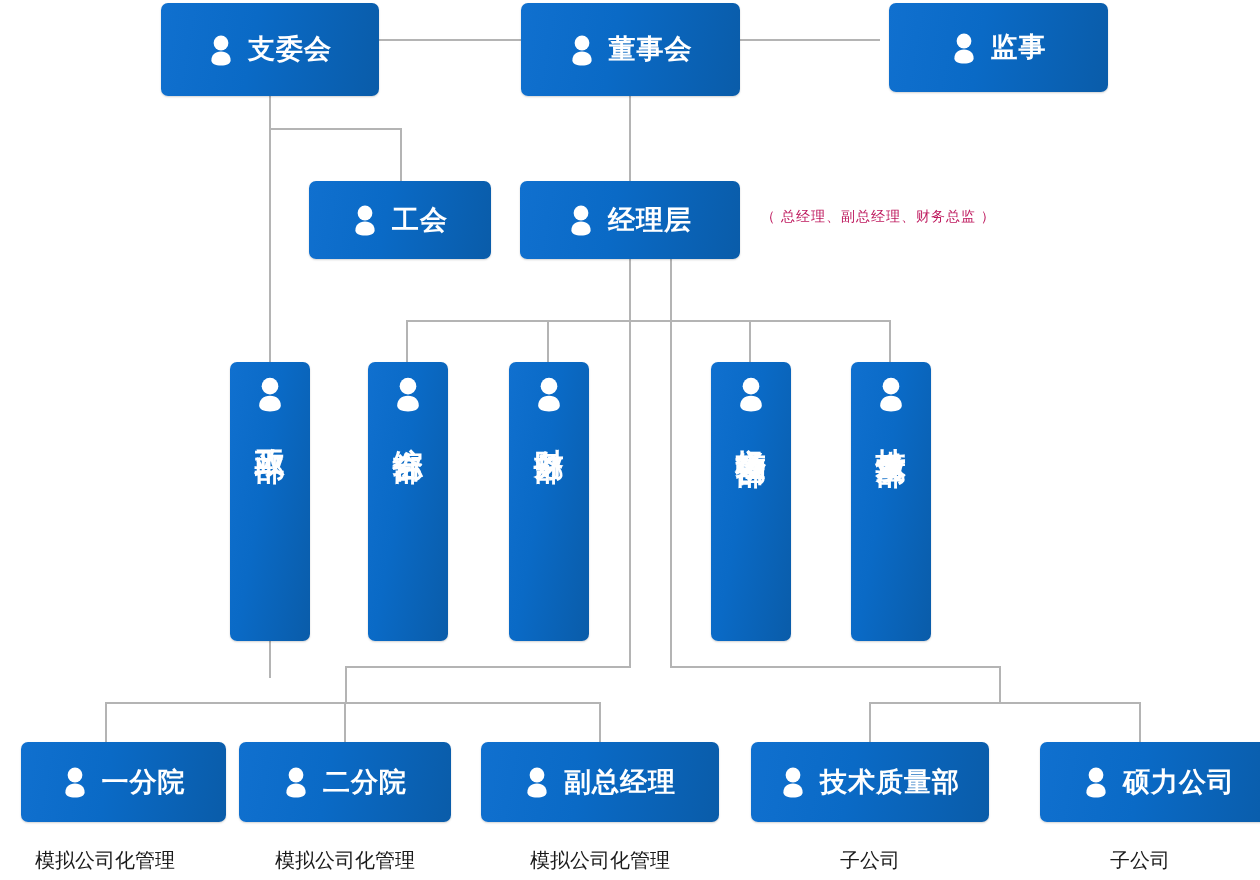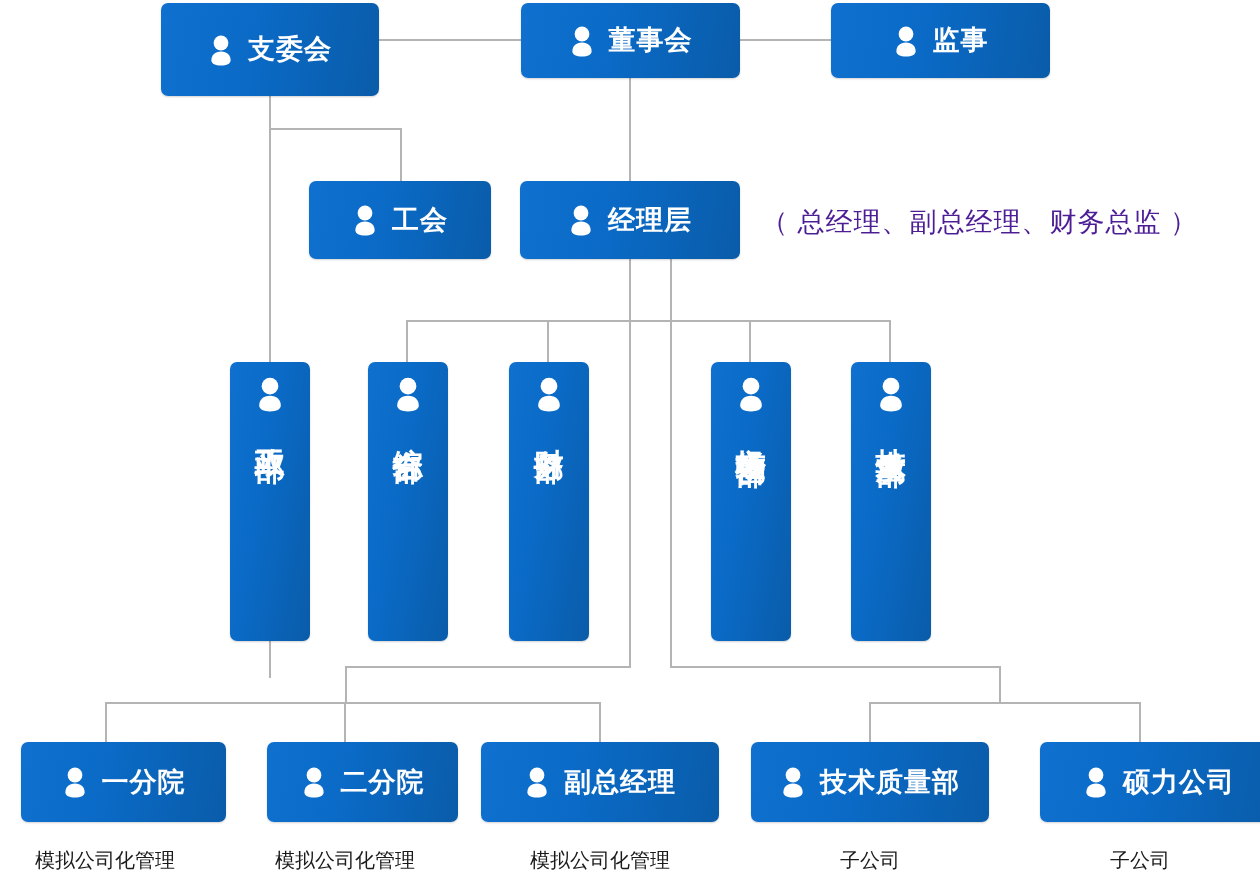--- a/index.html
+++ b/index.html
@@ -87,22 +87,22 @@
   .caption {
     position: absolute;
     color: #1a1a1a;
     font-size: 20px;
     line-height: 1;
     white-space: nowrap;
     text-align: center;
   }
   .annotation {
     position: absolute;
-    color: #4c1d95;
-    font-size: 27px;
+    color: #be185d;
+    font-size: 14px;
     line-height: 1;
     white-space: nowrap;
     letter-spacing: 1px;
   }
 </style>
 </head>
 <body>
 
 <div id="chart-root">
 
@@ -141,31 +141,31 @@
   <div class="node horiz" style="left:161px; top:3px; width:218px; height:93px;">
     <span class="person-icon">
       <svg width="26" height="32" viewBox="0 0 26 32" aria-hidden="true">
         <circle cx="13" cy="9" r="7.4" fill="#ffffff"></circle>
         <path d="M13 17.6c-6 0-9.6 3.6-9.6 8.6 0 3.4 3.9 5.3 9.6 5.3s9.6-1.9 9.6-5.3c0-5-3.6-8.6-9.6-8.6z" fill="#ffffff"></path>
       </svg>
     </span>
     <span class="label">支委会</span>
   </div>
 
-  <div class="node horiz" style="left:521px; top:3px; width:219px; height:75px;">
+  <div class="node horiz" style="left:521px; top:3px; width:219px; height:93px;">
     <span class="person-icon">
       <svg width="26" height="32" viewBox="0 0 26 32" aria-hidden="true">
         <circle cx="13" cy="9" r="7.4" fill="#ffffff"></circle>
         <path d="M13 17.6c-6 0-9.6 3.6-9.6 8.6 0 3.4 3.9 5.3 9.6 5.3s9.6-1.9 9.6-5.3c0-5-3.6-8.6-9.6-8.6z" fill="#ffffff"></path>
       </svg>
     </span>
     <span class="label">董事会</span>
   </div>
 
-  <div class="node horiz" style="left:831px; top:3px; width:219px; height:75px;text-align:right;">
+  <div class="node horiz" style="left:889px; top:3px; width:219px; height:89px;text-align:right;">
     <span class="person-icon">
       <svg width="26" height="32" viewBox="0 0 26 32" aria-hidden="true">
         <circle cx="13" cy="9" r="7.4" fill="#ffffff"></circle>
         <path d="M13 17.6c-6 0-9.6 3.6-9.6 8.6 0 3.4 3.9 5.3 9.6 5.3s9.6-1.9 9.6-5.3c0-5-3.6-8.6-9.6-8.6z" fill="#ffffff"></path>
       </svg>
     </span>
     <span class="label">监事</span>
   </div>
 
   <div class="node horiz" style="left:309px; top:181px; width:182px; height:78px;">
@@ -244,21 +244,21 @@
     <span class="person-icon">
       <svg width="26" height="32" viewBox="0 0 26 32" aria-hidden="true">
         <circle cx="13" cy="9" r="7.4" fill="#ffffff"></circle>
         <path d="M13 17.6c-6 0-9.6 3.6-9.6 8.6 0 3.4 3.9 5.3 9.6 5.3s9.6-1.9 9.6-5.3c0-5-3.6-8.6-9.6-8.6z" fill="#ffffff"></path>
       </svg>
     </span>
     <span class="label">一分院</span>
   </div>
   <div class="caption" style="left:0px; top:850px; width:210px;">模拟公司化管理</div>
 
-  <div class="node horiz" style="left:239px; top:742px; width:191px; height:80px;margin-left:28px;">
+  <div class="node horiz" style="left:239px; top:742px; width:212px; height:80px;">
     <span class="person-icon">
       <svg width="26" height="32" viewBox="0 0 26 32" aria-hidden="true">
         <circle cx="13" cy="9" r="7.4" fill="#ffffff"></circle>
         <path d="M13 17.6c-6 0-9.6 3.6-9.6 8.6 0 3.4 3.9 5.3 9.6 5.3s9.6-1.9 9.6-5.3c0-5-3.6-8.6-9.6-8.6z" fill="#ffffff"></path>
       </svg>
     </span>
     <span class="label">二分院</span>
   </div>
   <div class="caption" style="left:239px; top:850px; width:212px;">模拟公司化管理</div>
 

